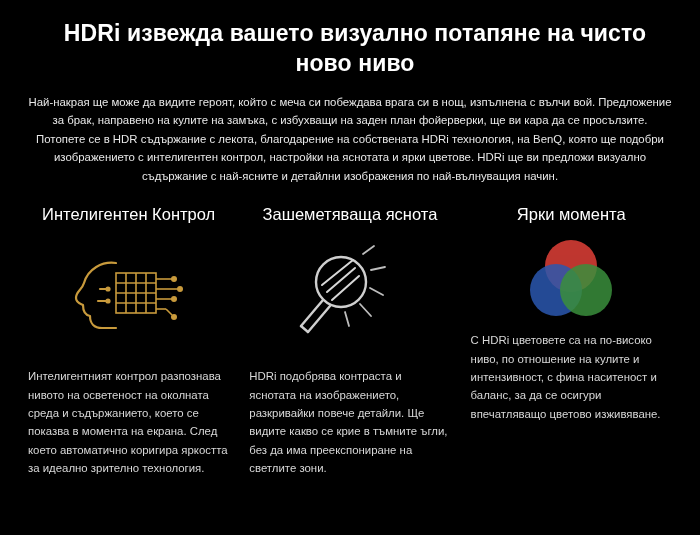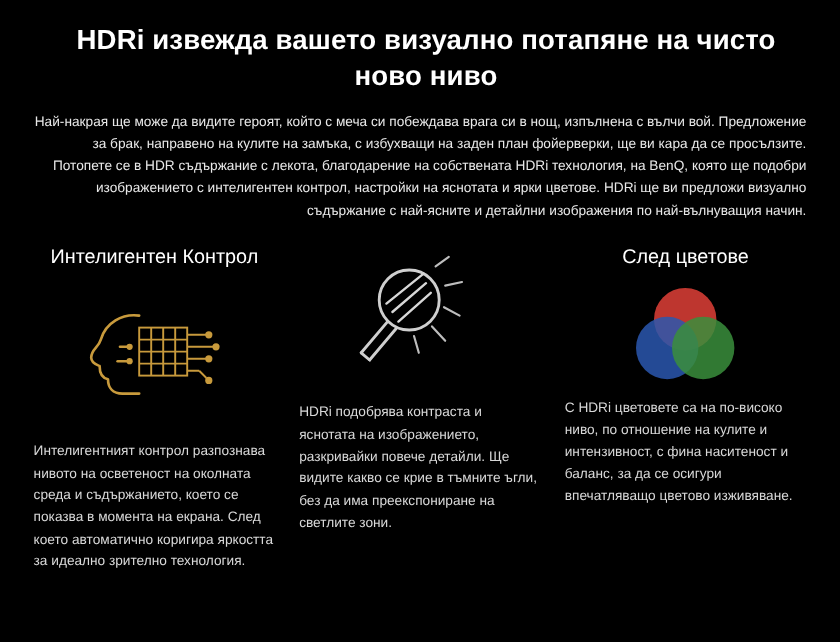--- a/index.html
+++ b/index.html
@@ -29,21 +29,21 @@
     font-weight: 600;
     text-align: center;
     letter-spacing: 0.1px;
     color: #ffffff;
   }
   .intro {
     margin: 14px 28px 0 28px;
     font-size: 11.4px;
     line-height: 1.62;
     color: #e8e8e8;
-    text-align: right;
+    text-align: center;
   }
   .columns {
     display: flex;
     margin-top: 14px;
     padding: 0 18px;
     box-sizing: border-box;
   }
   .col {
     width: 33.33%;
     box-sizing: border-box;
@@ -123,20 +123,21 @@
             <circle cx="120" cy="72" r="3"></circle>
             <circle cx="54" cy="44" r="2.6"></circle>
             <circle cx="54" cy="56" r="2.6"></circle>
           </g>
         </svg>
       </div>
       <div class="col-body">Интелигентният контрол разпознава нивото на осветеност на околната среда и съдържанието, което се показва в момента на екрана. След което автоматично коригира яркостта за идеално зрително технология.</div>
     </div>
 
     <div class="col col-2">
+      <div class="col-title">Зашеметяваща яснота</div>
       <div class="icon-wrap">
         <svg width="150" height="110" viewBox="0 0 150 110" aria-hidden="true">
           <g stroke="#cfcfcf" stroke-width="2.4" fill="none" stroke-linecap="round">
             <circle cx="66" cy="42" r="25"></circle>
             <line x1="48" y1="60" x2="26" y2="86"></line>
             <line x1="55" y1="66" x2="33" y2="92"></line>
             <line x1="26" y1="86" x2="33" y2="92"></line>
           </g>
           <g stroke="#d7d7d7" stroke-width="2" stroke-linecap="round">
             <line x1="52" y1="52" x2="80" y2="28"></line>
@@ -149,21 +150,21 @@
             <line x1="95" y1="48" x2="108" y2="55"></line>
             <line x1="85" y1="64" x2="96" y2="76"></line>
             <line x1="70" y1="72" x2="74" y2="86"></line>
           </g>
         </svg>
       </div>
       <div class="col-body">HDRi подобрява контраста и яснотата на изображението, разкривайки повече детайли. Ще видите какво се крие в тъмните ъгли, без да има преекспониране на светлите зони.</div>
     </div>
 
     <div class="col col-3">
-      <div class="col-title">След цветове</div>
+      <div class="col-title">Ярки момента</div>
       <div class="icon-wrap">
         <svg width="130" height="110" viewBox="0 0 130 110" aria-hidden="true">
           <g opacity="0.92">
             <circle cx="65" cy="40" r="26" fill="#cf3b33"></circle>
             <circle cx="50" cy="64" r="26" fill="#2f5fbe" fill-opacity="0.85"></circle>
             <circle cx="80" cy="64" r="26" fill="#3f9b42" fill-opacity="0.85"></circle>
           </g>
         </svg>
       </div>
       <div class="col-body">С HDRi цветовете са на по-високо ниво, по отношение на кулите и интензивност, с фина наситеност и баланс, за да се осигури впечатляващо цветово изживяване.</div>

